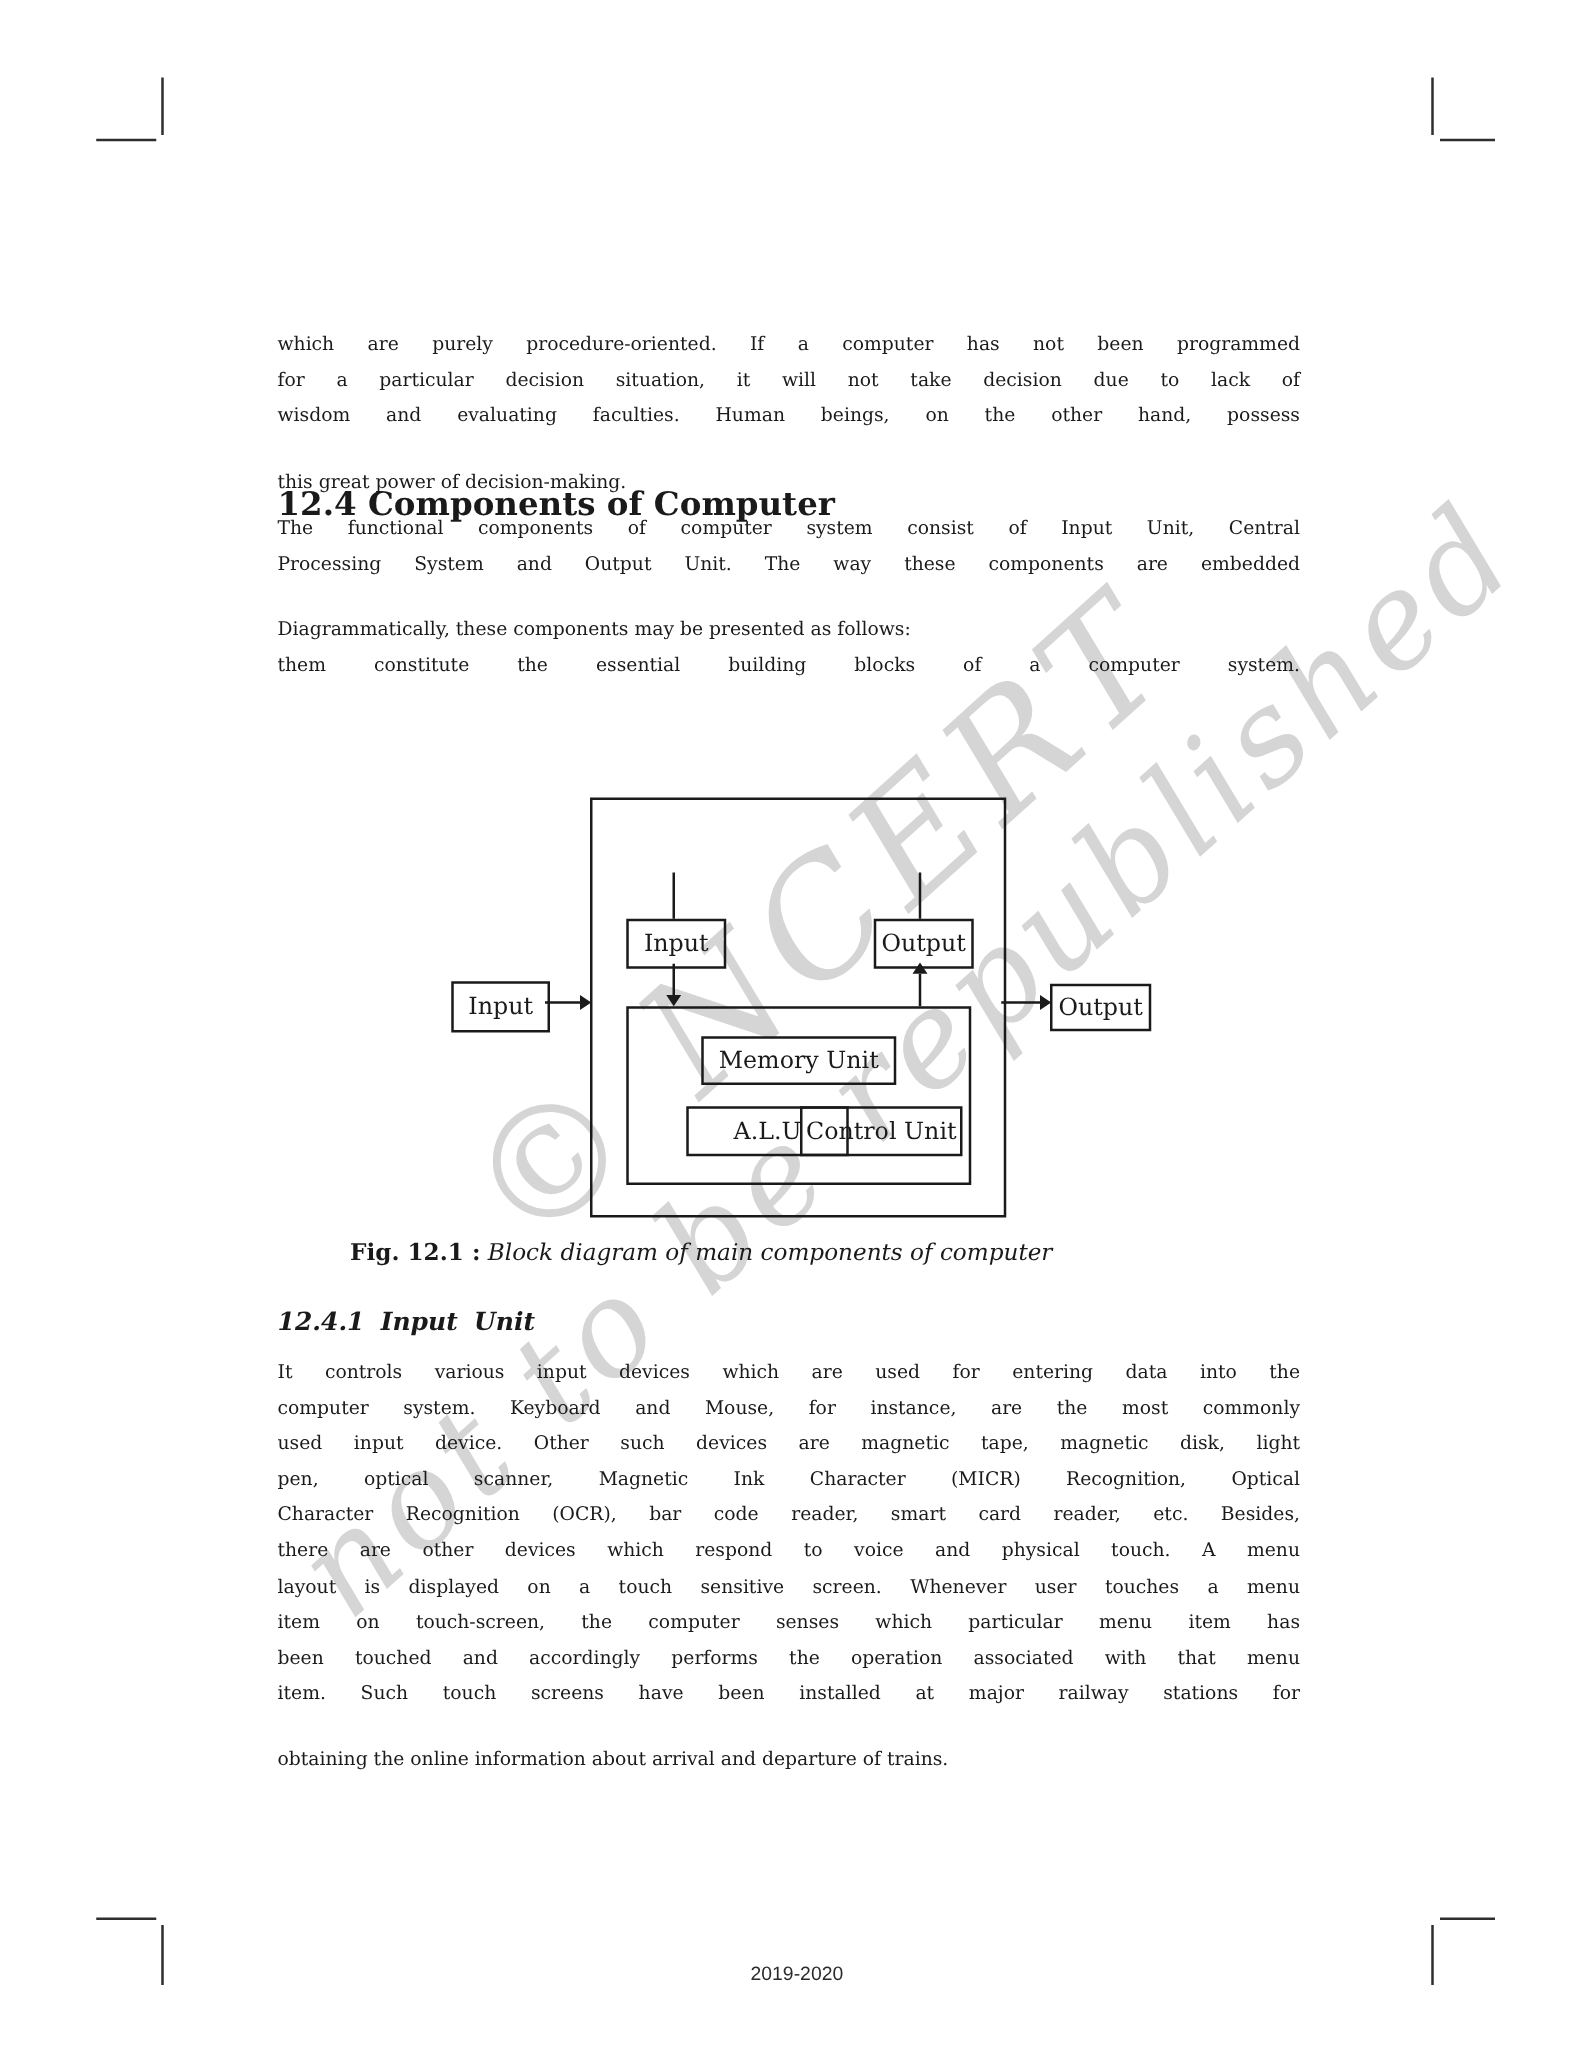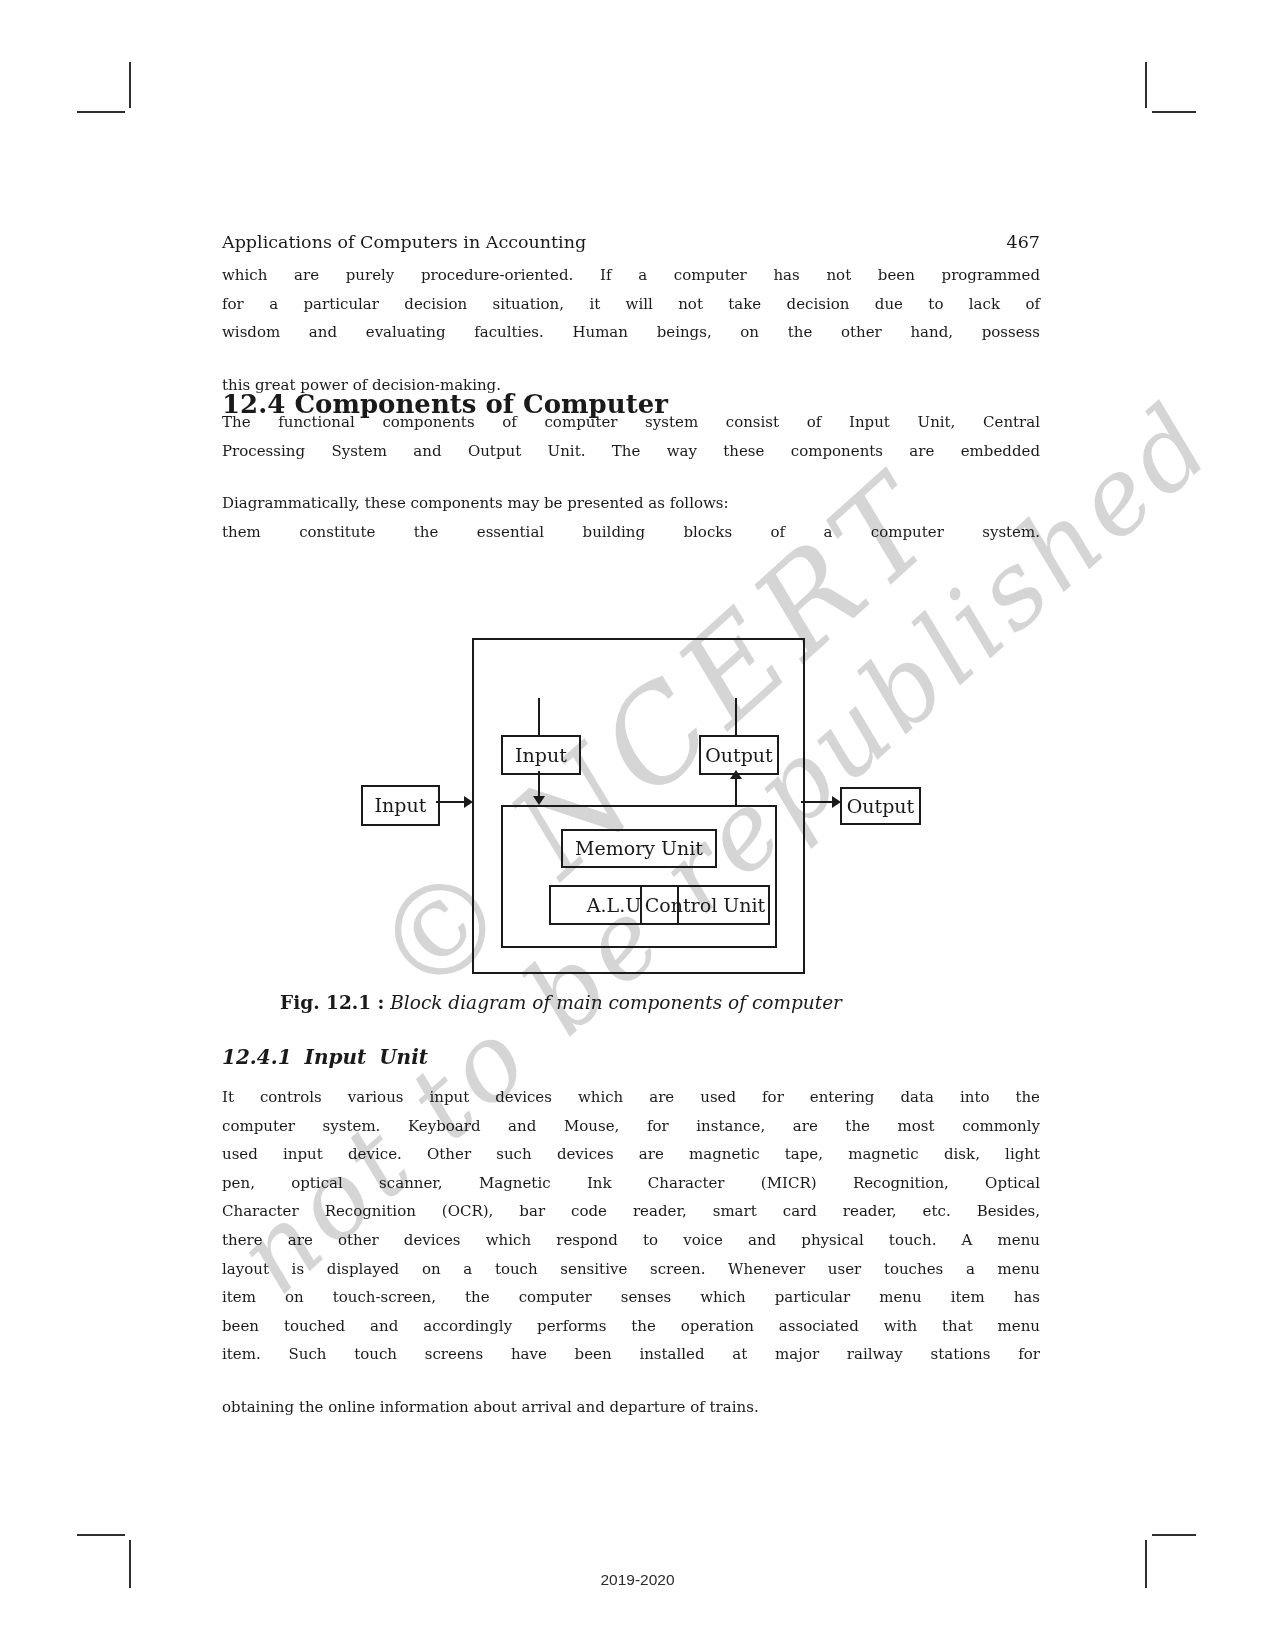--- a/index.html
+++ b/index.html
@@ -51,24 +51,20 @@
 
   <div class="mark" style="left:129px;top:62px;width:2px;height:46px;"></div>
   <div class="mark" style="left:77px;top:111px;width:48px;height:2px;"></div>
   <div class="mark" style="left:1145px;top:62px;width:2px;height:46px;"></div>
   <div class="mark" style="left:1152px;top:111px;width:44px;height:2px;"></div>
   <div class="mark" style="left:77px;top:1534px;width:48px;height:2px;"></div>
   <div class="mark" style="left:129px;top:1540px;width:2px;height:48px;"></div>
   <div class="mark" style="left:1152px;top:1534px;width:44px;height:2px;"></div>
   <div class="mark" style="left:1145px;top:1540px;width:2px;height:48px;"></div>
 
-  <div class="col header-row">
-    <span>Applications of Computers in Accounting</span>
-    <span>467</span>
-  </div>
 
   <div class="col para p1">
       <div class="jl">which are purely procedure-oriented. If a computer has not been programmed</div>
       <div class="jl">for a particular decision situation, it will not take decision due to lack of</div>
       <div class="jl">wisdom and evaluating faculties. Human beings, on the other hand, possess</div>
       <div class="jl jl-last">this great power of decision-making.</div>
     </div>
 
   <div class="col h-section">12.4 Components of Computer</div>
 

